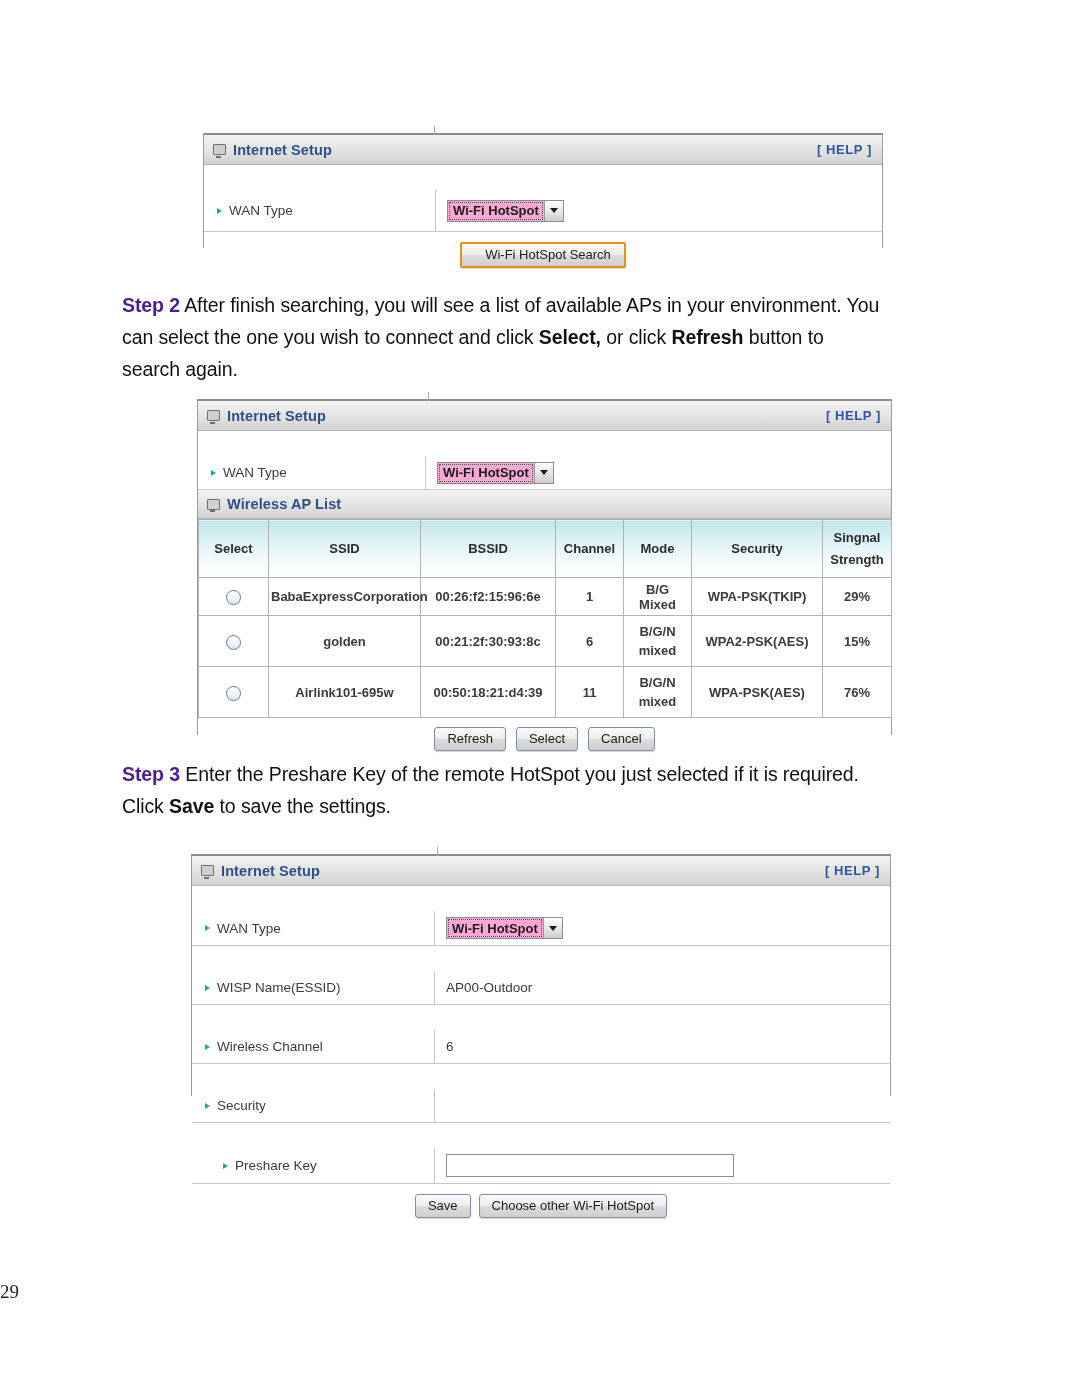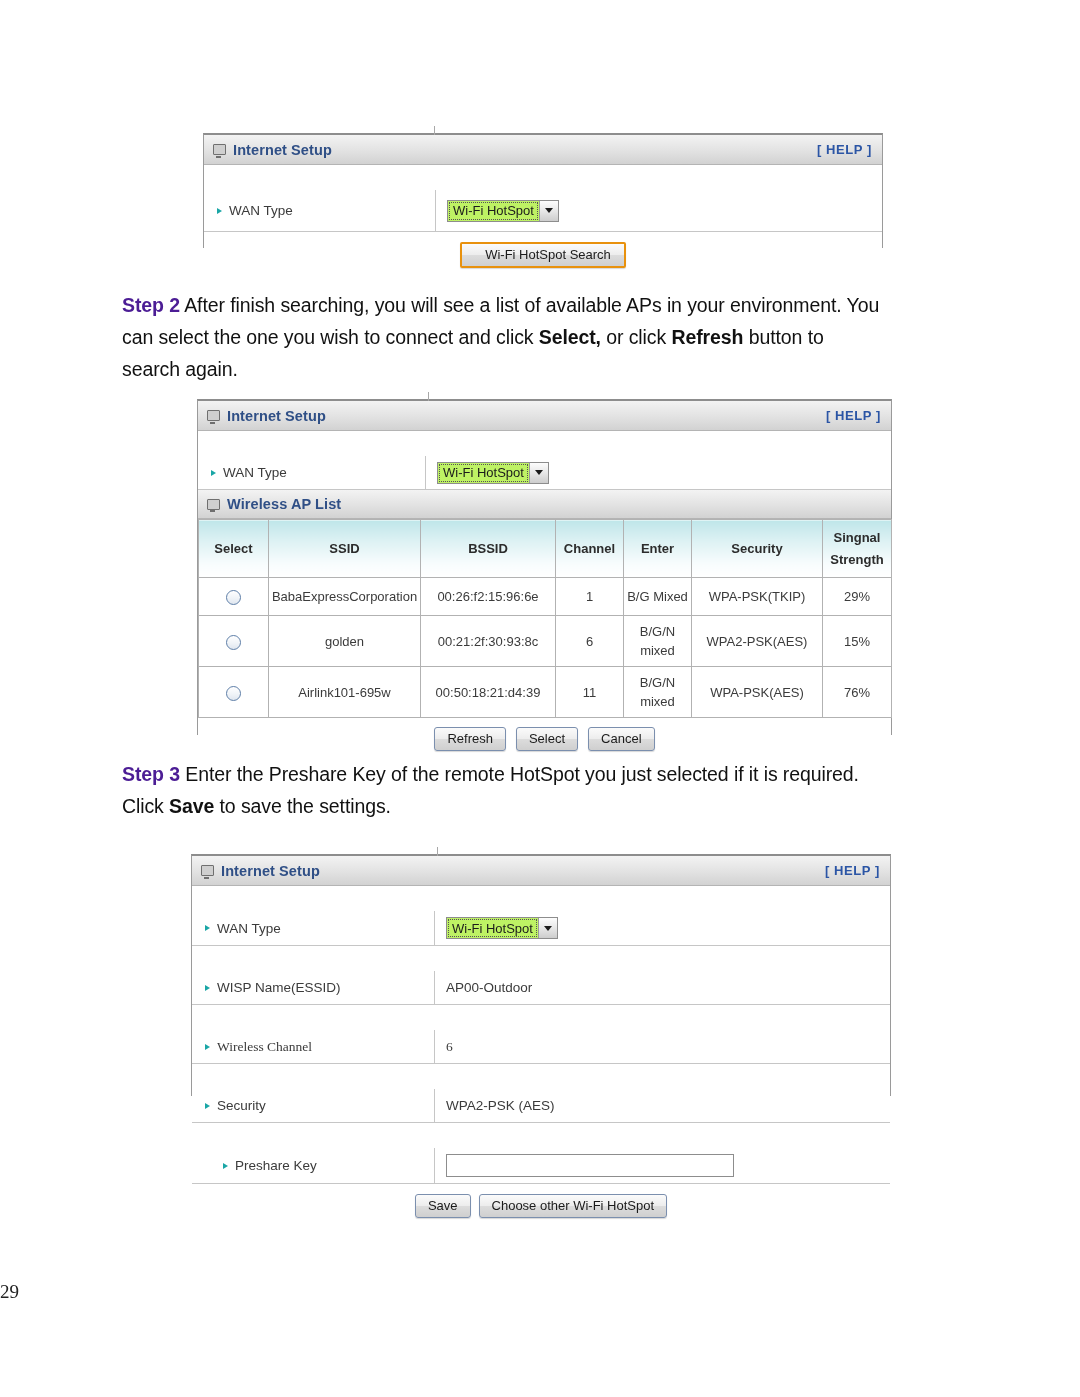--- a/index.html
+++ b/index.html
@@ -140,22 +140,23 @@
     font-size: 13.5px;
     color: #3b3b3b;
   }
 
   
   .fake-select {
     display: inline-flex;
     align-items: stretch;
     height: 22px;
     border: 1px solid #8d8d8d;
-    background: #bef264;
-    box-sizing: border-box;
+    background: #f9a8d4;
+    box-sizing: border-box;
+    font-weight: bold;
   }
   .fake-select .fs-text {
     display: flex;
     align-items: center;
     padding: 0 5px;
     font-size: 13px;
     color: #1b1b1b;
     outline: 1px dotted #555;
     outline-offset: -2px;
     white-space: nowrap;
@@ -218,21 +219,21 @@
 
   
   .aplist-table {
     border-collapse: collapse;
     width: 100%;
     table-layout: fixed;
   }
   .aplist-table th,
   .aplist-table td {
     border: 1px solid #b2b2b2;
-    font-weight: normal;
+    font-weight: bold;
     font-size: 13px;
     color: #3b3b3b;
     text-align: center;
     padding: 0 2px;
   }
   .aplist-table th {
     height: 57px;
     background: linear-gradient(to bottom, #bfe6e9 0%, #dcf1f3 35%, #f7fcfd 75%, #ffffff 100%);
     font-weight: bold;
     color: #2c2c2c;
@@ -324,21 +325,21 @@
         <col style="width:68px">
         <col style="width:131px">
         <col style="width:69px">
     </colgroup>
     <thead>
       <tr>
         <th>Select</th>
         <th>SSID</th>
         <th>BSSID</th>
         <th>Channel</th>
-        <th>Enter</th>
+        <th>Mode</th>
         <th>Security</th>
         <th class="two-line">
           <span>Singnal</span><br>
           <span>Strength</span>
         </th>
       </tr>
     </thead>
     <tbody>
       <tr>
         <td><span class="radio"></span></td>
@@ -411,34 +412,33 @@
   </div>
 
   <div class="ui-row" style="height:33px;">
     <div class="ui-row-label" style="width:243px;flex:0 0 243px;">
       <span class="arrow"></span>
       <span>WISP Name(ESSID)</span>
     </div>
     <div class="ui-row-value">AP00-Outdoor</div>
   </div>
 
-  <div class="ui-row" style="height:33px;font-family:Liberation Serif, serif;">
-    <div class="ui-row-label" style="width:243px;flex:0 0 243px;">
-      <span class="arrow"></span>
-      <span>Wireless Channel</span>
-    </div>
-    <div class="ui-row-value">6</div>
-  </div>
-
   <div class="ui-row" style="height:33px;">
     <div class="ui-row-label" style="width:243px;flex:0 0 243px;">
       <span class="arrow"></span>
+      <span>Wireless Channel</span>
+    </div>
+    <div class="ui-row-value">6</div>
+  </div>
+
+  <div class="ui-row" style="height:33px;">
+    <div class="ui-row-label" style="width:243px;flex:0 0 243px;">
+      <span class="arrow"></span>
       <span>Security</span>
     </div>
-    <div class="ui-row-value">WPA2-PSK (AES)</div>
   </div>
 
   <div class="ui-row" style="height:35px;">
     <div class="ui-row-label indent" style="width:243px;flex:0 0 243px;">
       <span class="arrow"></span>
       <span>Preshare Key</span>
     </div>
     <div class="ui-row-value">
       <input class="text-input" type="text" value="" style="">
     </div>

